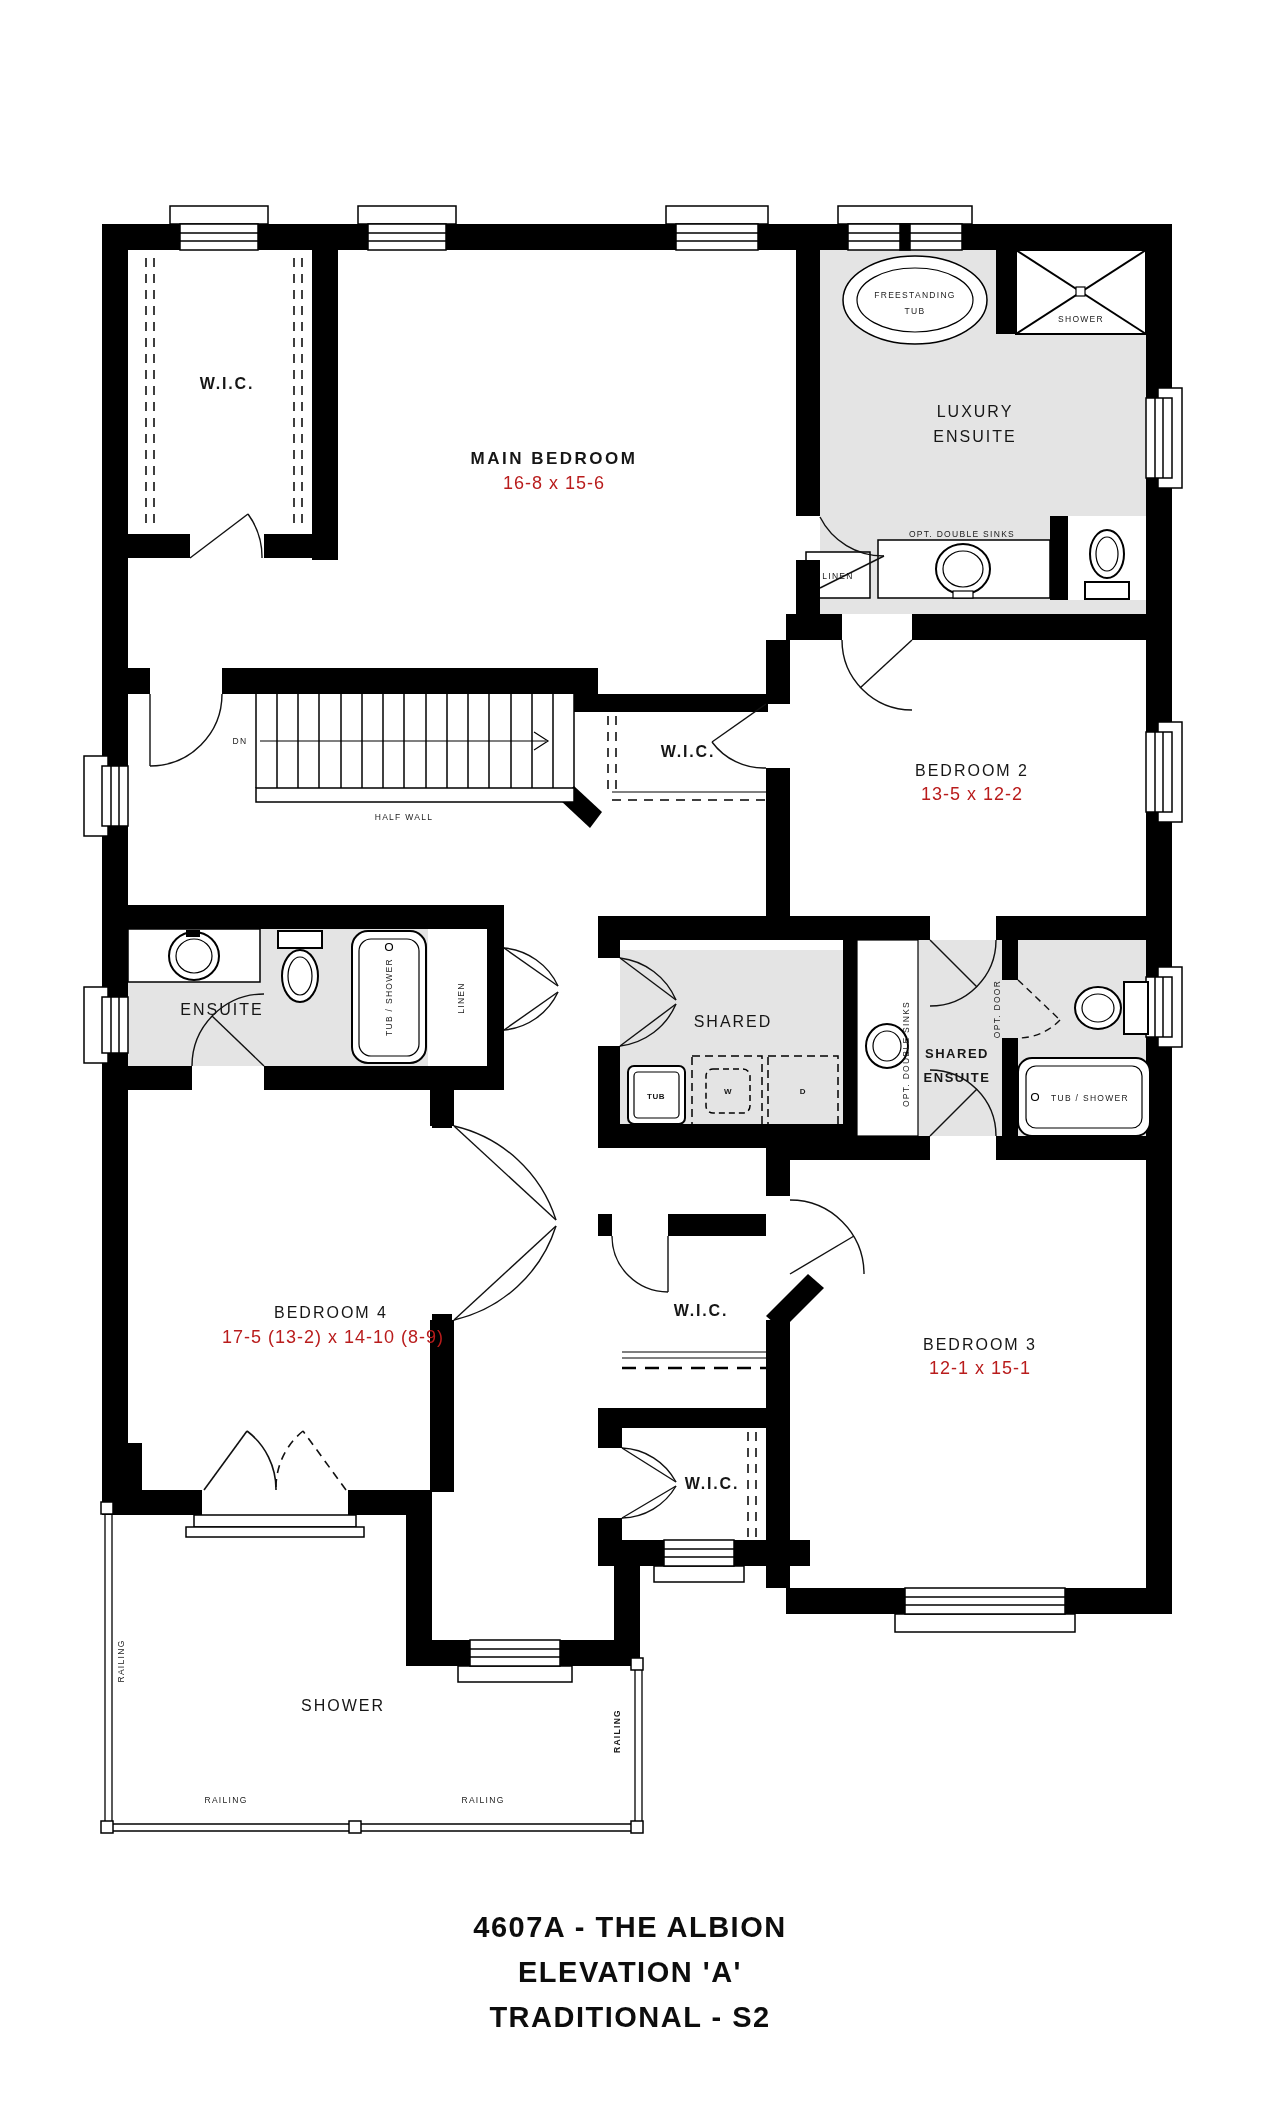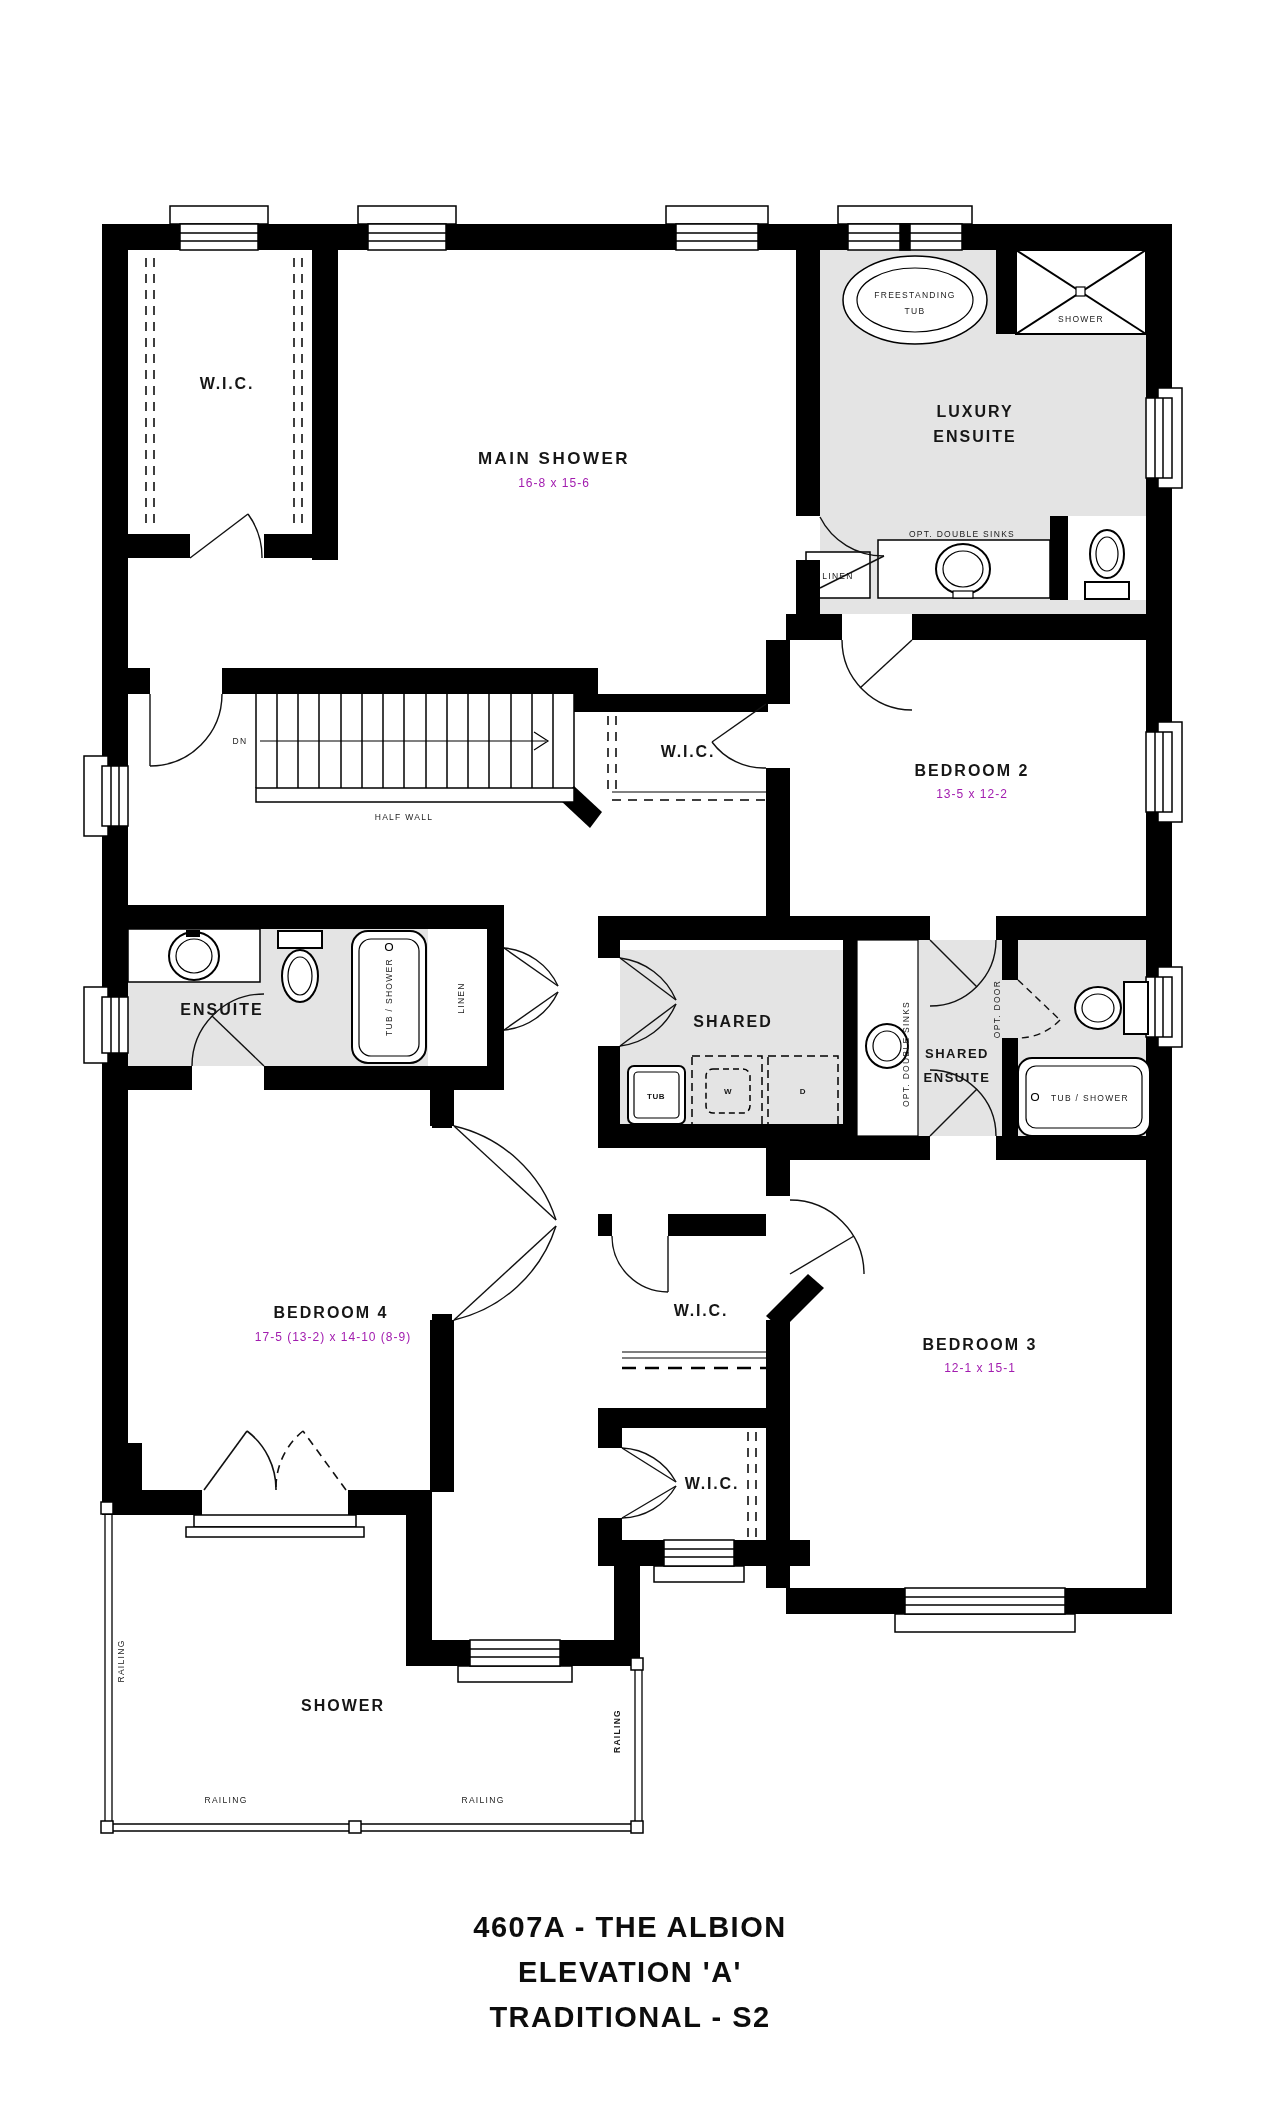--- a/index.html
+++ b/index.html
@@ -1,25 +1,25 @@
 <!DOCTYPE html>
 <html><head>
 <meta charset="utf-8">
 <style>
   html,body{margin:0;padding:0;background:#fff;}
   #page{position:relative;width:1275px;height:2101px;background:#fff;overflow:hidden;
         font-family:"Liberation Sans",sans-serif;color:#111;}
   #plan-svg{position:absolute;left:0;top:0;}
   .lbl{position:absolute;transform:translate(-50%,-50%);white-space:nowrap;color:#161616;}
   .vert{transform:translate(-50%,-50%) rotate(-90deg);}
-  .room{font-weight:bold;font-size:16px;letter-spacing:2px;}
+  .room{font-weight:normal;font-size:16px;letter-spacing:2px;}
   .room-lg{font-weight:bold;font-size:17px;letter-spacing:2.5px;}
   .room-sm{font-weight:bold;font-size:16px;letter-spacing:1.8px;}
   .b13{font-weight:bold;font-size:13px;letter-spacing:1.5px;}
-  .dims{font-size:12px;letter-spacing:1px;color:#a21caf;}
+  .dims{font-size:18px;letter-spacing:1px;color:#b91c1c;}
   .tiny{font-size:8.5px;letter-spacing:1.3px;color:#1a1a1a;}
   .tinyb{font-size:8px;font-weight:bold;letter-spacing:.5px;}
   .title{font-weight:bold;font-size:29px;letter-spacing:1.5px;color:#0d0d0d;}
 </style>
 </head>
 <body>
 
 <div id="page">
 
 <svg id="plan-svg" width="1275" height="2101" viewBox="0 0 1275 2101">
@@ -386,21 +386,21 @@
     </g>
     <g>
       <rect x="1018" y="1058" width="132" height="78" rx="14" stroke-width="2"></rect>
       <rect x="1026" y="1066" width="116" height="62" rx="10" stroke-width="1.2"></rect>
       <circle cx="1035" cy="1097" r="3.5" stroke-width="1.2"></circle>
     </g>
   </g>
 </svg>
 
 <div class="lbl room-sm" style="left:227px;top:384px">W.I.C.</div>
-<div class="lbl room-lg" style="left:554px;top:459px">MAIN SHOWER</div>
+<div class="lbl room-lg" style="left:554px;top:459px">MAIN BEDROOM</div>
 <div class="lbl dims" style="left:554px;top:483px">16-8 x 15-6</div>
 <div class="lbl tiny" style="left:915px;top:295px">FREESTANDING</div>
 <div class="lbl tiny" style="left:915px;top:311px">TUB</div>
 <div class="lbl tiny" style="left:1081px;top:319px">SHOWER</div>
 <div class="lbl room" style="left:975px;top:412px">LUXURY</div>
 <div class="lbl room" style="left:975px;top:437px">ENSUITE</div>
 <div class="lbl tiny" style="left:962px;top:534px">OPT. DOUBLE SINKS</div>
 <div class="lbl tiny" style="left:838px;top:576px">LINEN</div>
 <div class="lbl room-sm" style="left:688px;top:752px">W.I.C.</div>
 <div class="lbl room" style="left:972px;top:771px">BEDROOM 2</div>

